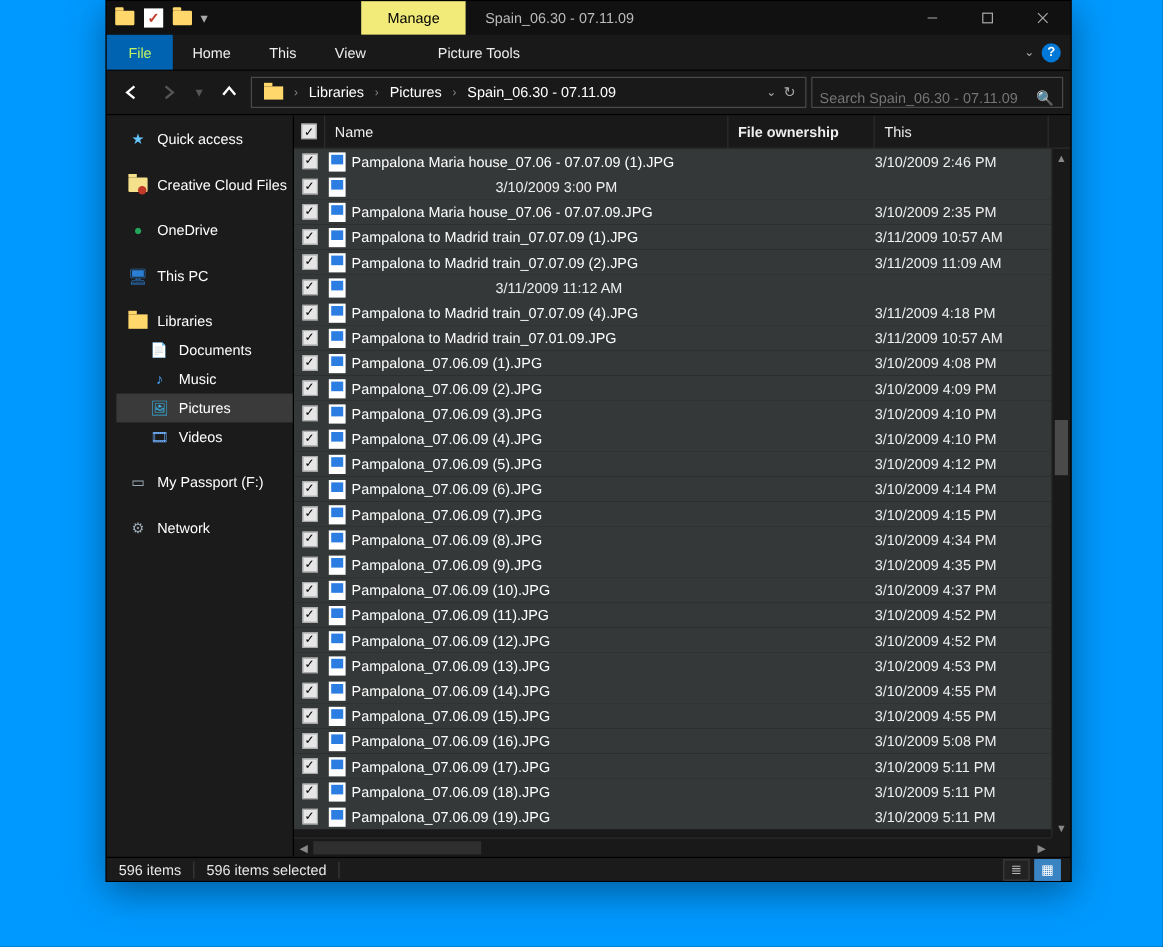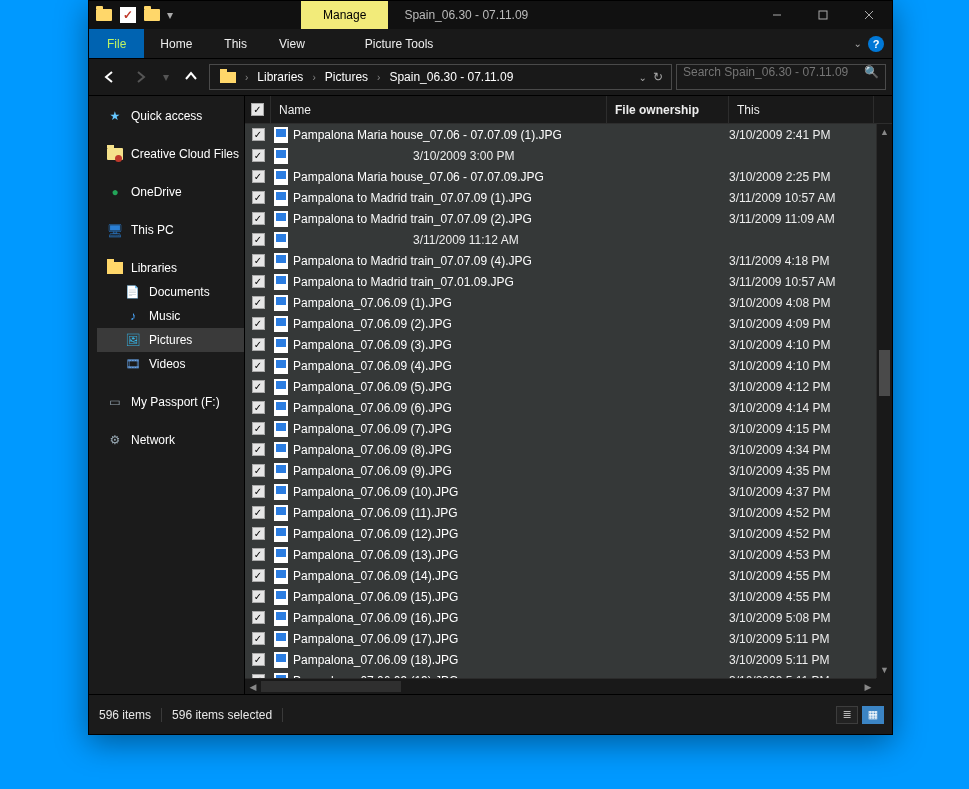--- a/index.html
+++ b/index.html
@@ -110,21 +110,21 @@
     color:#fff; font-size:12px;
     white-space:nowrap;
   }
   .addr-chev { color:#888; padding:0 3px; font-size:10px; }
   .addr-folder-icon { width:16px; height:11px; background:#ffd76a; position:relative; }
   .addr-folder-icon::before{content:"";position:absolute;top:-3px;left:0;width:7px;height:3px;background:#ffd76a;}
   .addr-right { margin-left:auto; display:flex; align-items:center; gap:6px; padding-right:4px; color:#aaa; }
   .searchbox {
     width: 210px; height:26px;
     border:1px solid #4a4a4a;
-    display:flex; align-items:flex-start;
+    display:flex; align-items:flex-end;
     padding: 0 6px;
     color:#777;
     background:#191919;
   }
   .searchbox input {
     flex:1; background:transparent; border:none; outline:none; color:#aaa; font-size:12px;
   }
 
   
   .mainsplit { flex:1; display:flex; overflow:hidden; border-top:1px solid #000; }
@@ -219,21 +219,21 @@
     background:#191919; border-top:1px solid #2b2b2b;
     display:flex;
   }
   .hscroll .arrow { width:16px; display:flex; align-items:center; justify-content:center; color:#888; font-size:9px; }
   .hscroll .track { flex:1; position:relative; }
   .hscroll .thumb { position:absolute; top:2px; bottom:2px; left:0; width:140px; background:#2f2f2f; }
   .corner { position:absolute; right:0; bottom:0; width:16px; height:16px; background:#191919; }
 
   
   .status {
-    height: 40px;
+    height: 20px;
     background:#1b1b1b;
     border-top:1px solid #000;
     display:flex; align-items:center;
     color:#e8e8e8; font-size:12px;
     padding: 0 8px;
   }
   .status-seg { padding: 0 10px; border-right:1px solid #3a3a3a; }
   .status-seg:first-child{padding-left:2px;}
   .status-spacer { flex:1; }
   .view-toggle { display:flex; gap:4px; }
@@ -414,42 +414,42 @@
         <div class="filelist-inner" id="rows">
             <div class="row sel">
               <div class="c-cb">
                 <span class="row-cb">✓</span>
               </div>
               <div class="c-ic">
                 <span class="jpg-ic"></span>
               </div>
               <div class="c-name">Pampalona Maria house_07.06 - 07.07.09 (1).JPG</div>
               <div class="c-owner"></div>
-              <div class="c-date">3/10/2009 2:41 PM</div>
+              <div class="c-date">3/10/2009 2:46 PM</div>
             </div>
             <div class="row sel">
               <div class="c-cb">
                 <span class="row-cb">✓</span>
               </div>
               <div class="c-ic">
                 <span class="jpg-ic"></span>
               </div>
               <div class="c-owner"></div>
               <div class="c-date">3/10/2009 3:00 PM</div>
             </div>
             <div class="row sel">
               <div class="c-cb">
                 <span class="row-cb">✓</span>
               </div>
               <div class="c-ic">
                 <span class="jpg-ic"></span>
               </div>
               <div class="c-name">Pampalona Maria house_07.06 - 07.07.09.JPG</div>
               <div class="c-owner"></div>
-              <div class="c-date">3/10/2009 2:25 PM</div>
+              <div class="c-date">3/10/2009 2:35 PM</div>
             </div>
             <div class="row sel">
               <div class="c-cb">
                 <span class="row-cb">✓</span>
               </div>
               <div class="c-ic">
                 <span class="jpg-ic"></span>
               </div>
               <div class="c-name">Pampalona to Madrid train_07.07.09 (1).JPG</div>
               <div class="c-owner"></div>

